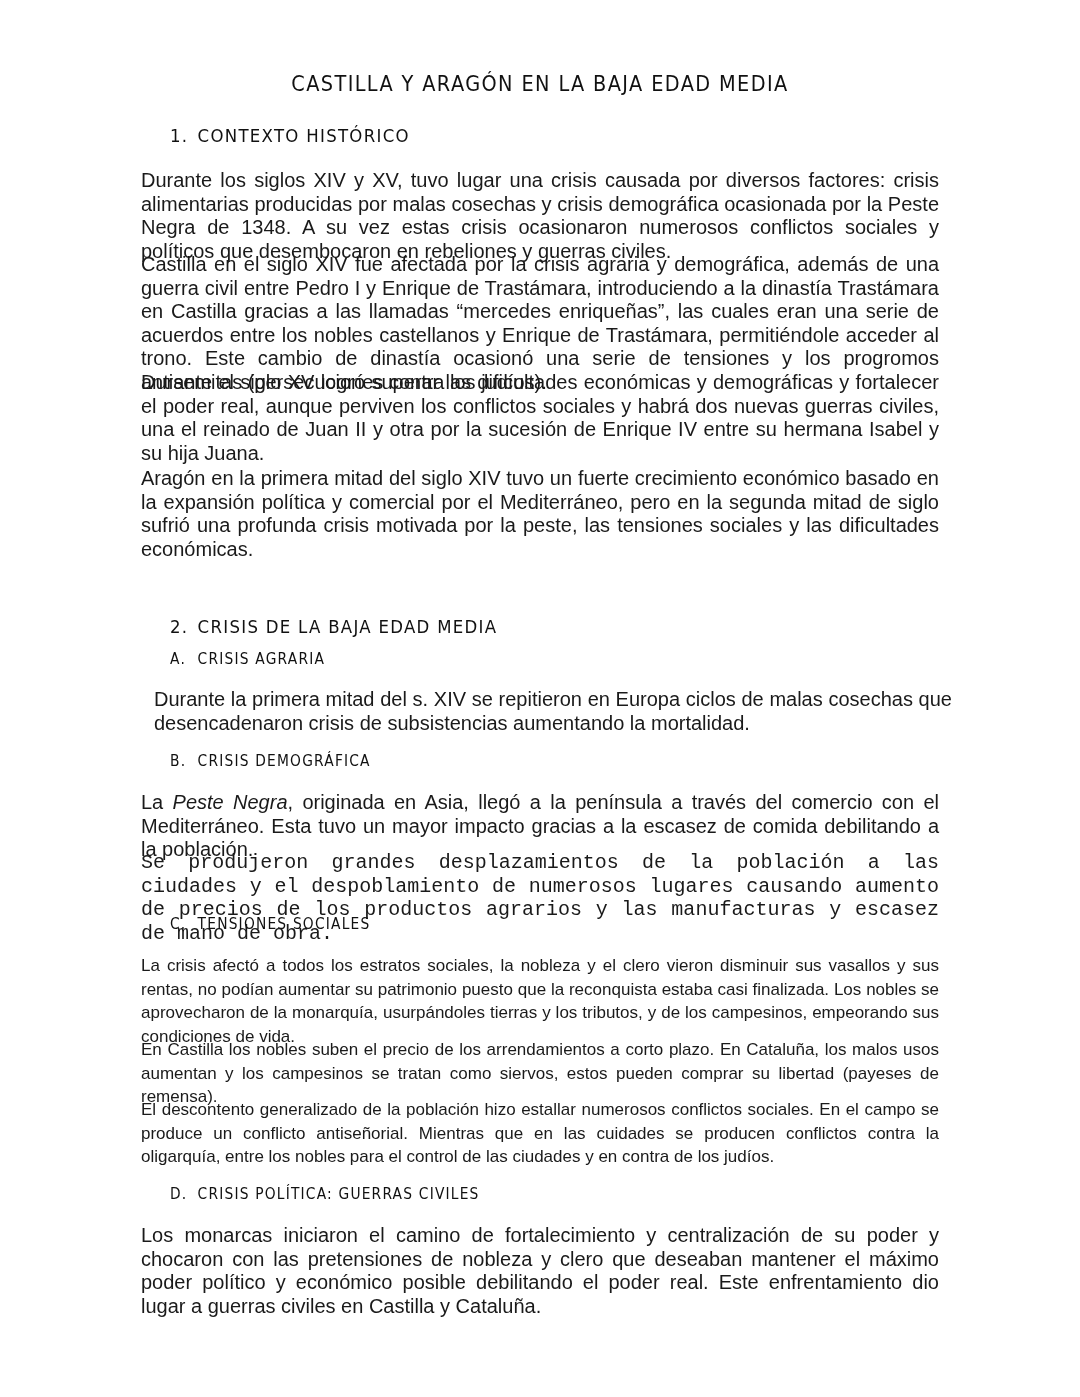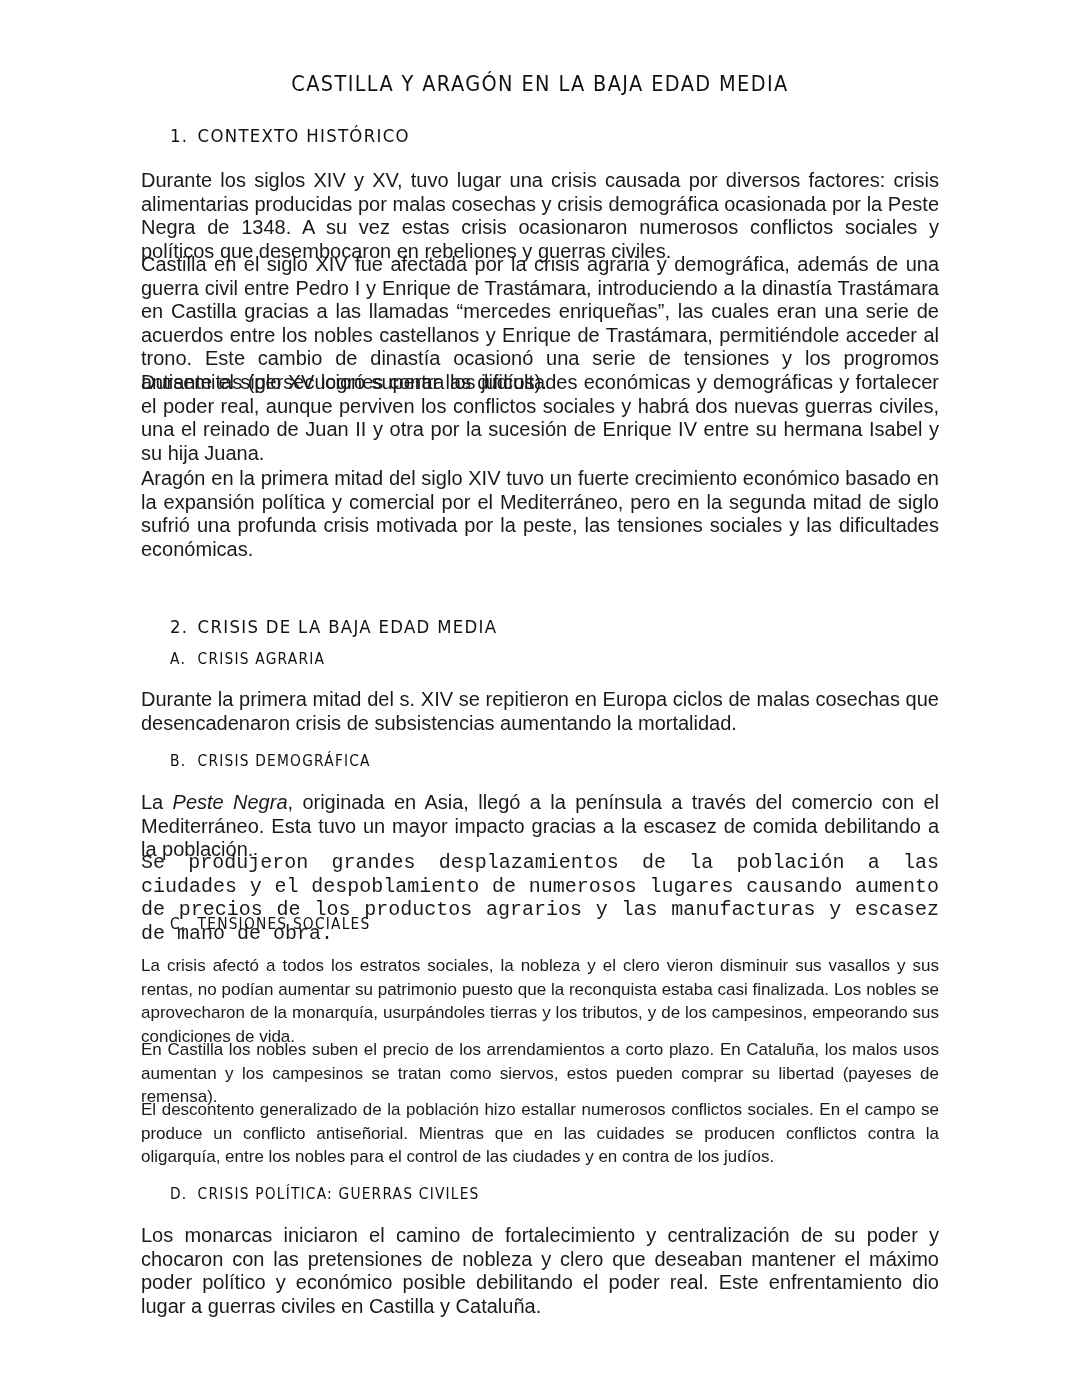--- a/index.html
+++ b/index.html
@@ -45,21 +45,21 @@
   <p class="para" style="top:371px;">Durante el siglo XV logró superar las dificultades económicas y demográficas y fortalecer el poder real, aunque perviven los conflictos sociales y habrá dos nuevas guerras civiles, una el reinado de Juan II y otra por la sucesión de Enrique IV entre su hermana Isabel y su hija Juana.</p>
   <p class="para" style="top:467px;">Aragón en la primera mitad del siglo XIV tuvo un fuerte crecimiento económico basado en la expansión política y comercial por el Mediterráneo, pero en la segunda mitad de siglo sufrió una profunda crisis motivada por la peste, las tensiones sociales y las dificultades económicas.</p>
 
   <div class="h1" style="top:616px;">
     <span class="num">2.</span><span>Crisis de la Baja Edad Media</span>
   </div>
 
   <div class="h2" style="top:650px;">
     <span class="num">A.</span><span>Crisis agraria</span>
   </div>
-  <p class="para" style="top:688px;">Durante la primera mitad del s. XIV se repitieron en Europa ciclos de malas cosechas que desencadenaron crisis de subsistencias aumentando la mortalidad.</p>
+  <p class="para" style="top:688px;margin-left:13px;">Durante la primera mitad del s. XIV se repitieron en Europa ciclos de malas cosechas que desencadenaron crisis de subsistencias aumentando la mortalidad.</p>
 
   <div class="h2" style="top:752px;">
     <span class="num">B.</span><span>Crisis demográfica</span>
   </div>
   <p class="para" style="top:791px;"><span>La </span><em>Peste Negra</em><span>, originada en Asia, llegó a la península a través del comercio con el Mediterráneo. Esta tuvo un mayor impacto gracias a la escasez de comida debilitando a la población.</span></p>
   <p class="para" style="top:851px;font-family:Liberation Mono, monospace;">Se produjeron grandes desplazamientos de la población a las ciudades y el despoblamiento de numerosos lugares causando aumento de precios de los productos agrarios y las manufacturas y escasez de mano de obra.</p>
 
   <div class="h2" style="top:915px;">
     <span class="num">C.</span><span>Tensiones sociales</span>
   </div>

